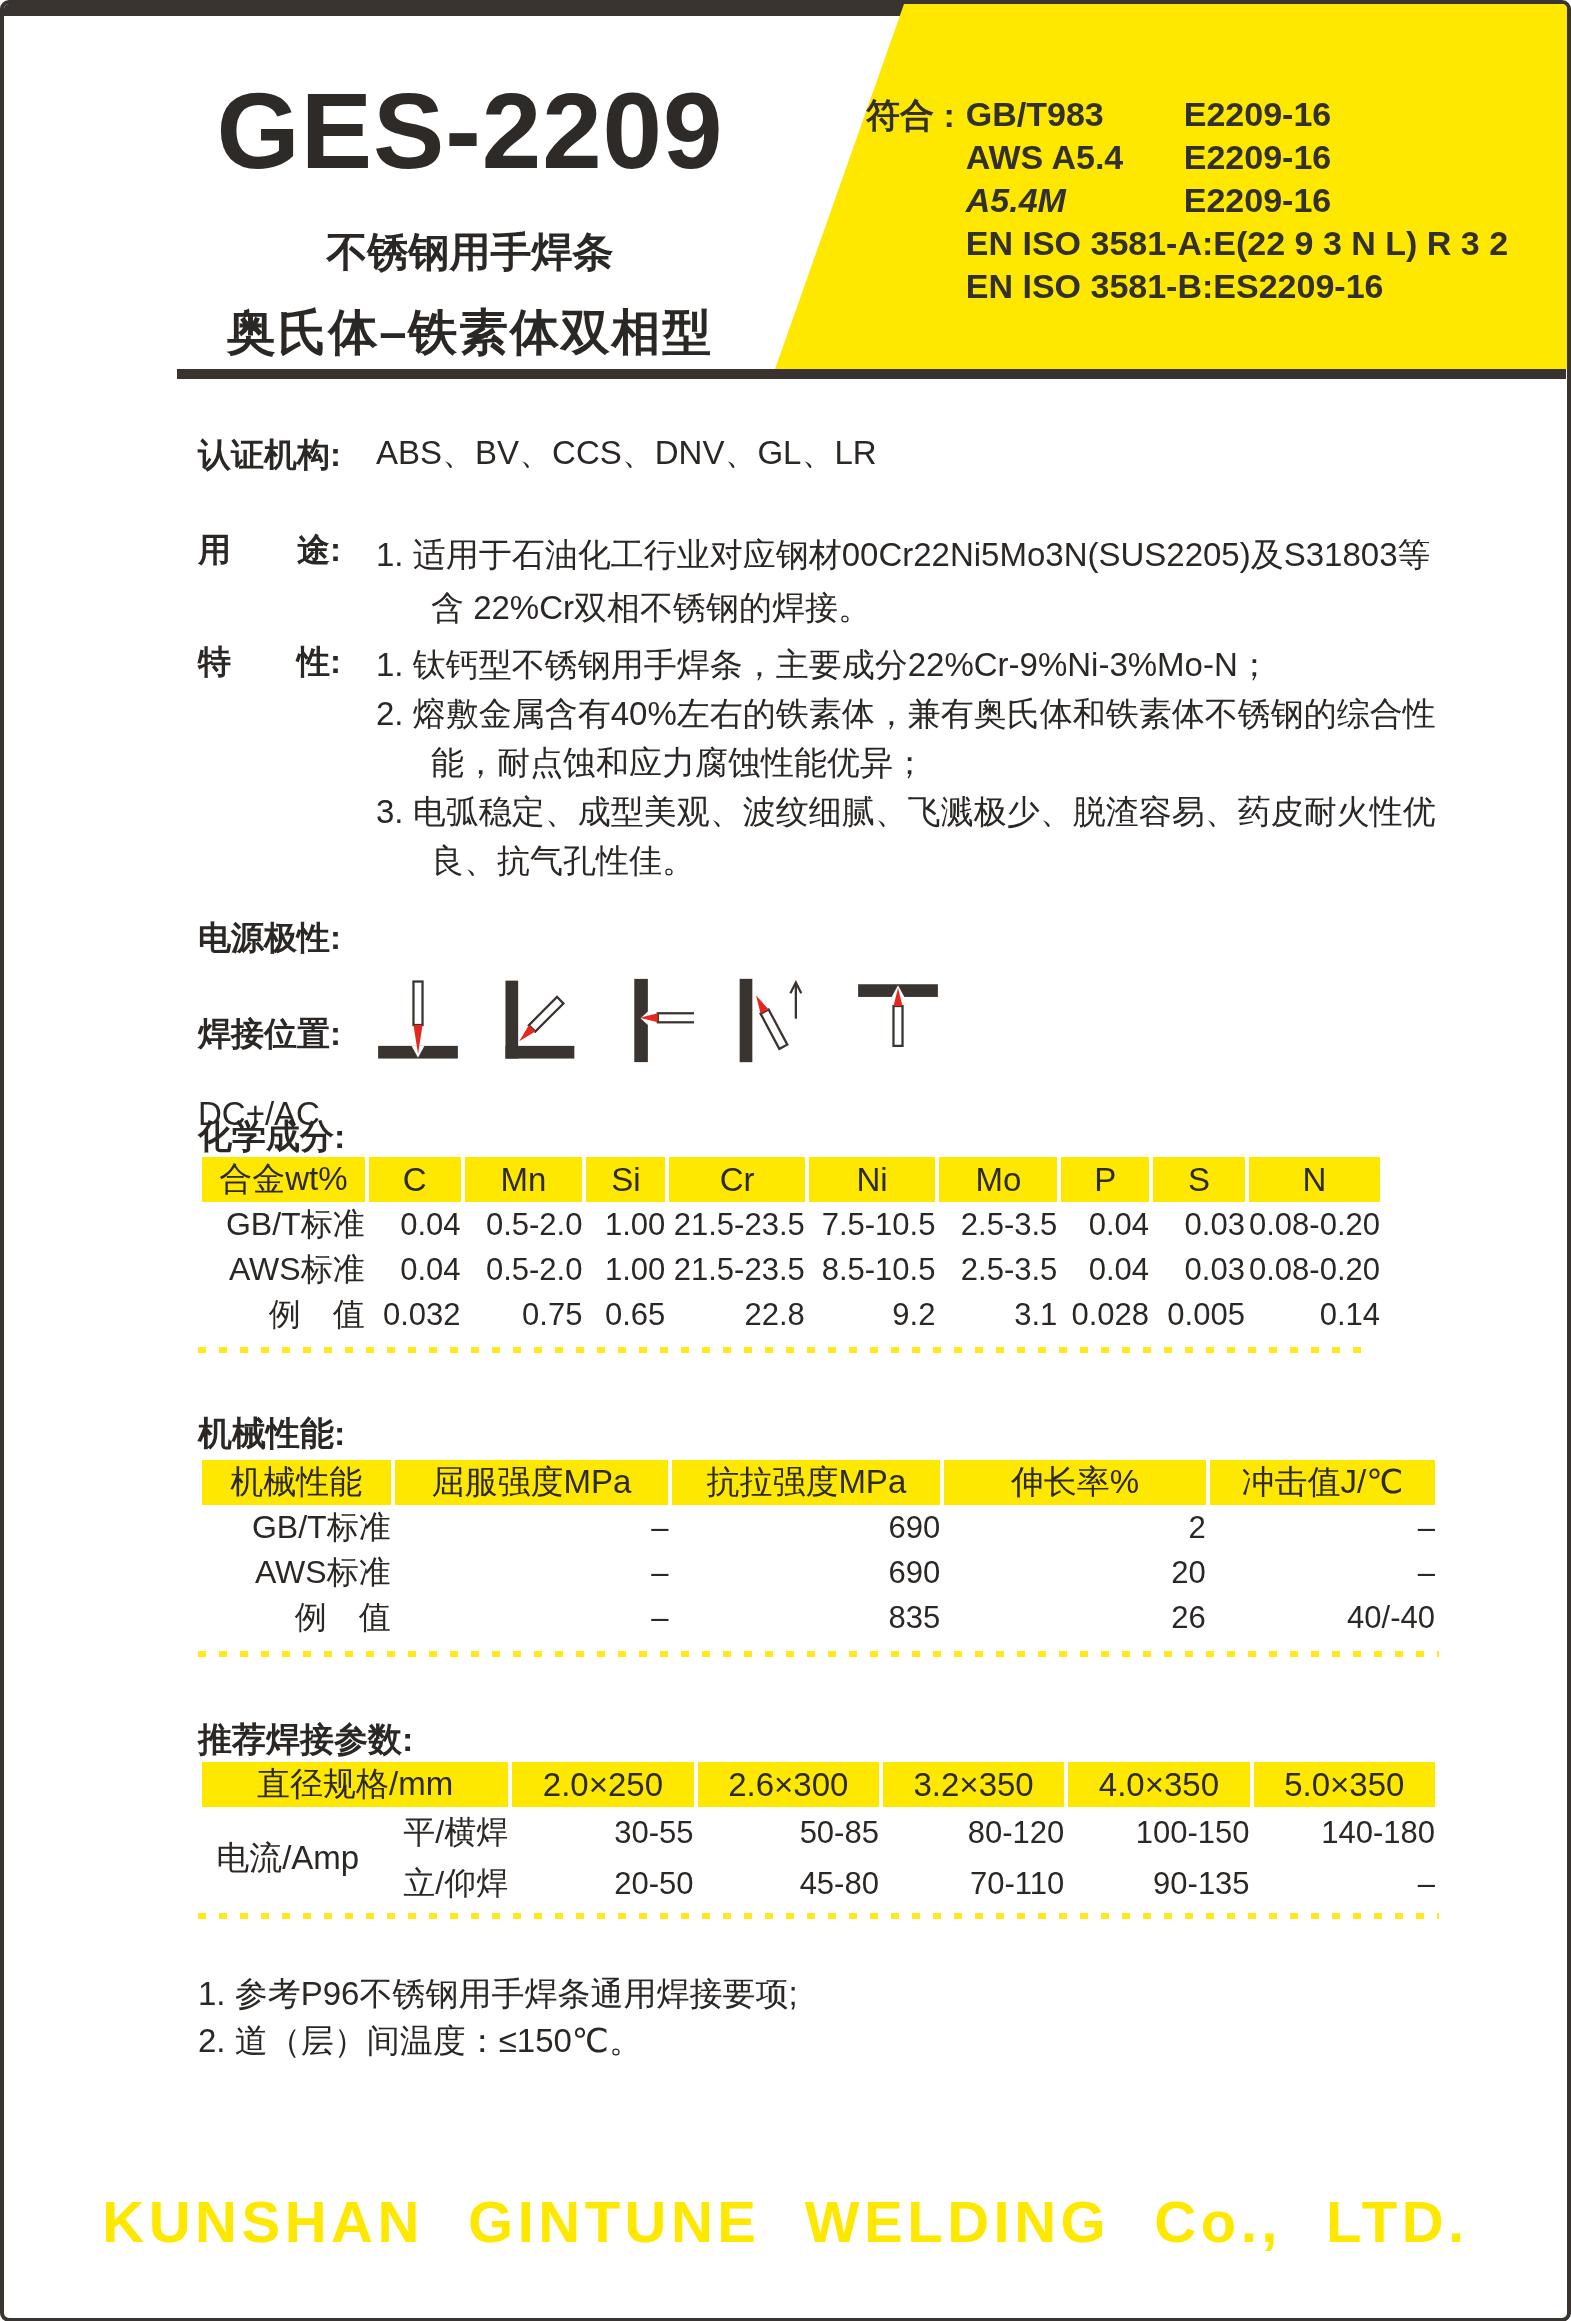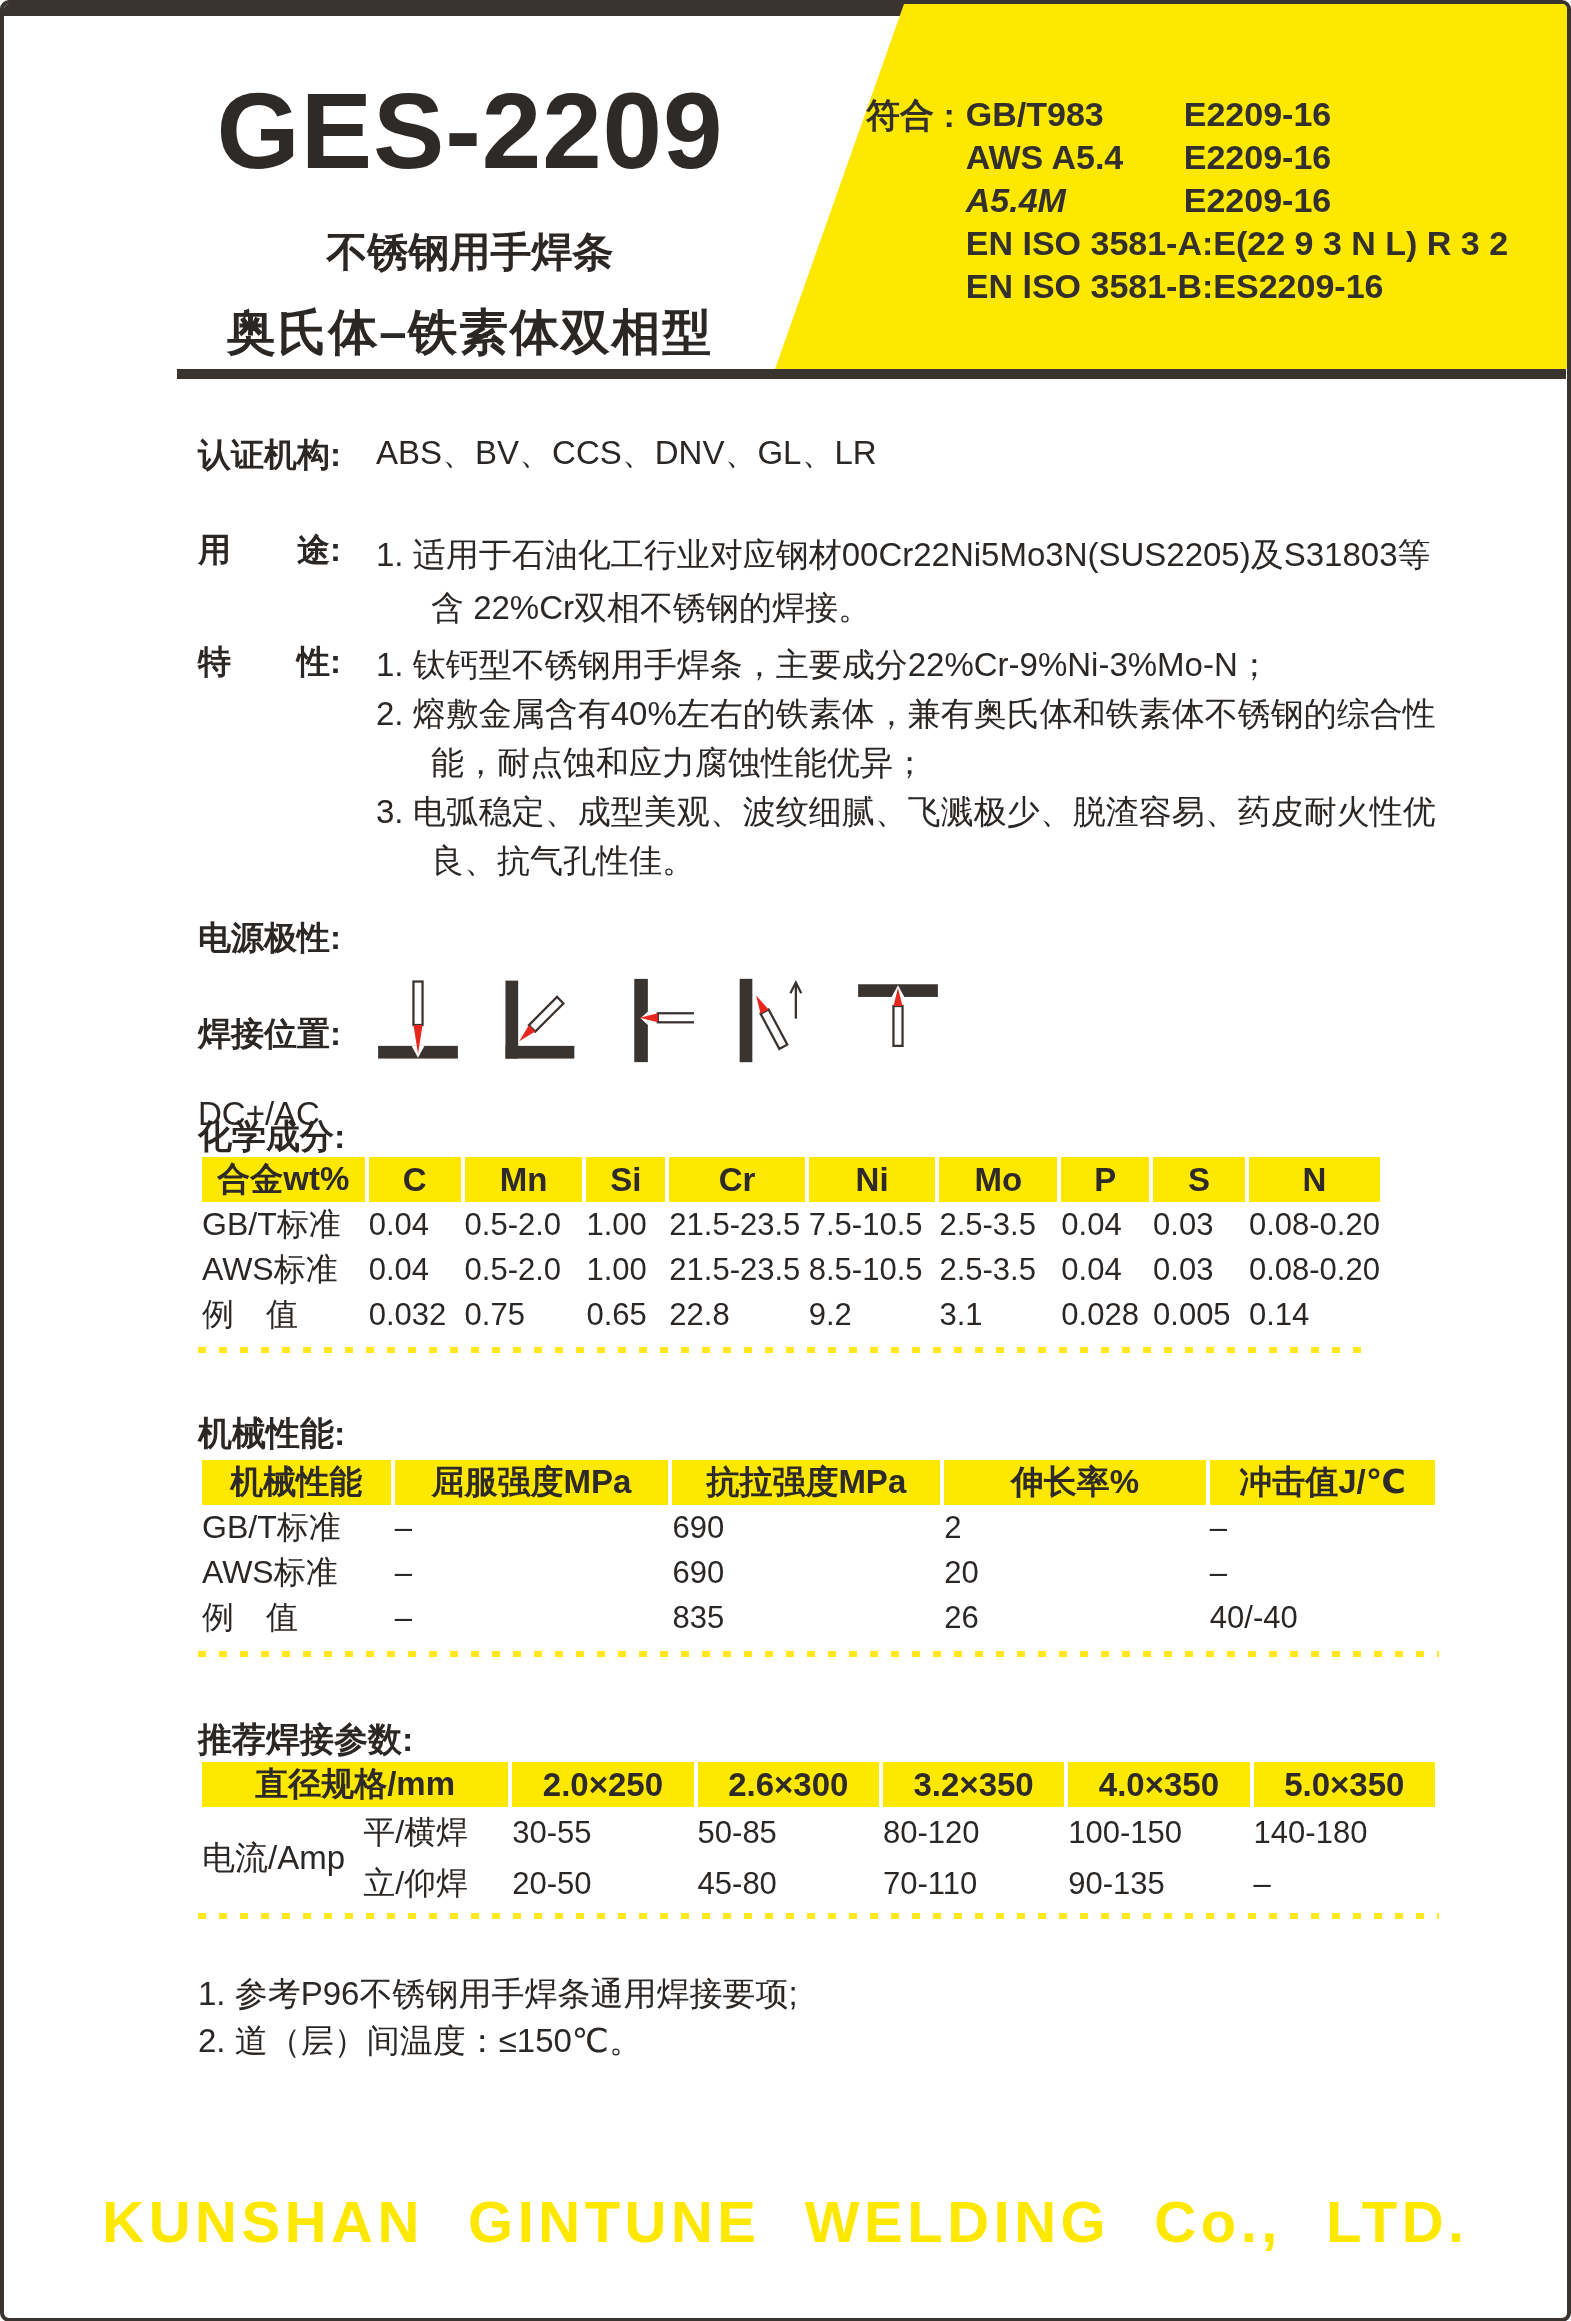--- a/index.html
+++ b/index.html
@@ -47,23 +47,23 @@
   .t-chem  { top:1110px; }
   .t-mech  { top:1407px; }
   .t-param { top:1713px; }
 
   
   .tblwrap { position:absolute; left:194px; }
   .w-chem  { top:1153px; width:1186px; }
   .w-mech  { top:1456px; width:1241px; }
   .w-param { top:1758px; width:1241px; }
   table { border-collapse:separate; border-spacing:4.5px 0; width:100%; font-size:31px; }
-  th { background:#ffe800; height:45px; font-size:33px; font-weight:bold; color:#2e2a27;
+  th { background:#ffe800; height:45px; font-size:33px; font-weight:normal; color:#2e2a27;
        text-align:center; white-space:nowrap; padding:0; }
-  td { height:45px; text-align:left; white-space:nowrap; padding:0; }
+  td { height:45px; text-align:right; white-space:nowrap; padding:0; }
   .w-mech td { height:45px; } .w-param td { height:51px; }
   .rowlabel { font-size:32px; }
   .grouplabel { font-size:33px; }
 
   
   .dots { position:absolute; left:194px; height:6.4px;
           background:repeating-linear-gradient(90deg,#ffe81e 0 8.2px,transparent 8.2px 21px); }
   .d1 { top:1343px; width:1175px; }
   .d2 { top:1647px; width:1241px; }
   .d3 { top:1909px; width:1241px; }

